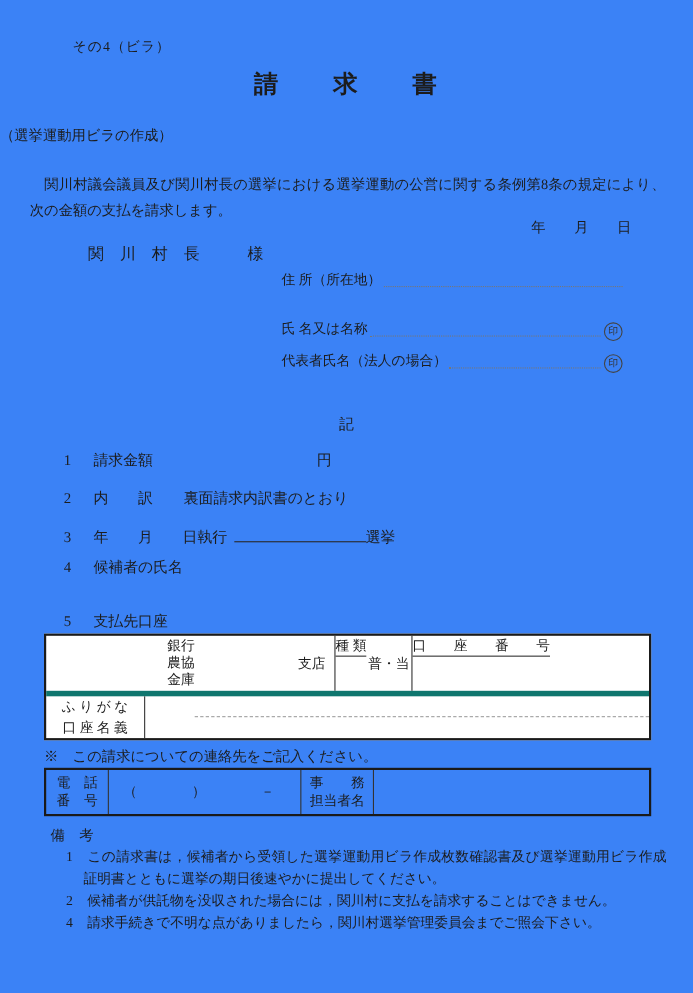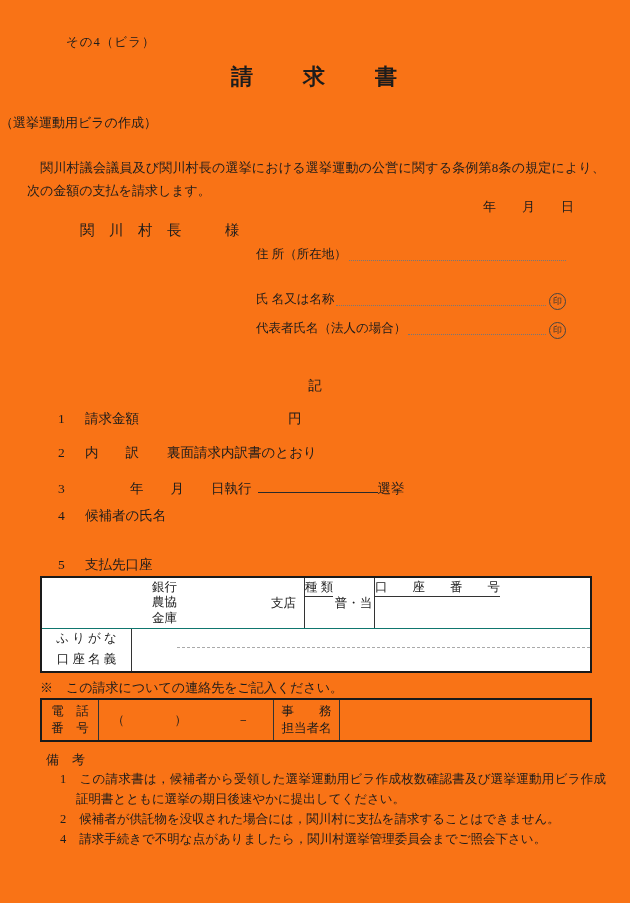--- a/index.html
+++ b/index.html
@@ -4,21 +4,21 @@
 <style>
   * { margin:0; padding:0; box-sizing:border-box; }
   html,body { background:#ffffff; }
   body {
     font-family: "Liberation Serif", "DejaVu Serif", serif;
     color:#1c1c1c;
   }
   .page {
     position:relative;
     width:630px; height:903px;
-    background:#f97316;
+    background:#3b82f6;
     overflow:hidden;
   }
   .abs { position:absolute; }
 
   .doc-type { left:66px; top:34px; font-size:12.5px; letter-spacing:1px; }
 
   .title {
     left:0; top:62px; width:100%;
     text-align:center; font-size:22px; font-weight:bold;
     letter-spacing:2px;
@@ -57,21 +57,21 @@
 
   .ki-heading { left:0; top:377px; width:100%; text-align:center; font-size:13.5px; }
 
   .item { left:58px; font-size:13.5px; white-space:nowrap; }
   .item .num { display:inline-block; width:27px; }
   .i1 { top:410px; }
   .i1 .unit { position:absolute; left:230px; top:0; }
   .i2 { top:444px; }
   .i2 .val { margin-left:28px; }
   .i3 { top:479px; }
-  .i3 .pre { margin-left:45px; }
+  .i3 .pre { }
   .i3 .blank {
     display:inline-block; width:120px; height:14px;
     border-bottom:1px solid #2a2a2a; margin-left:6px;
   }
   .i4 { top:507px; }
   .i5 { top:556px; }
 
   
   .bank-table {
     left:40px; top:576px; width:552px;
@@ -85,21 +85,21 @@
   }
   .bt-banktypes { padding-left:110px; line-height:15.5px; font-size:12.5px; }
   .bt-branch { margin-left:auto; padding-right:8px; }
   .bt-typecol { width:70px; border-right:1px solid #333; display:flex; flex-direction:row;justify-content:center; }
   .bt-acctcol { flex:1 1 auto; display:flex; flex-direction:row; }
   .bt-colhead {
     height:19px; border-bottom:1px solid #333;
     display:flex; align-items:center; justify-content:center;
   }
   .bt-colval { flex:1 1 auto; display:flex; align-items:center; justify-content:center; }
-  .bt-rowB { display:flex; height:43px; border-top:1px solid #0f766e;gap:45px; }
+  .bt-rowB { display:flex; height:43px; border-top:5px solid #0f766e;gap:45px; }
   .bt-labelcol {
     width:90px; border-right:1px solid #333;
     display:flex; flex-direction:column;
   }
   .bt-labelcol > div { display:flex; align-items:center; justify-content:center; }
   .bt-furigana-lbl { height:19px; }
   .bt-acctname-lbl { flex:1 1 auto; }
   .bt-fillcol { flex:1 1 auto; display:flex; flex-direction:column; }
   .bt-furigana-cell { height:19px; border-bottom:1px dashed #aaa; }
   .bt-acctname-cell { flex:1 1 auto; }

